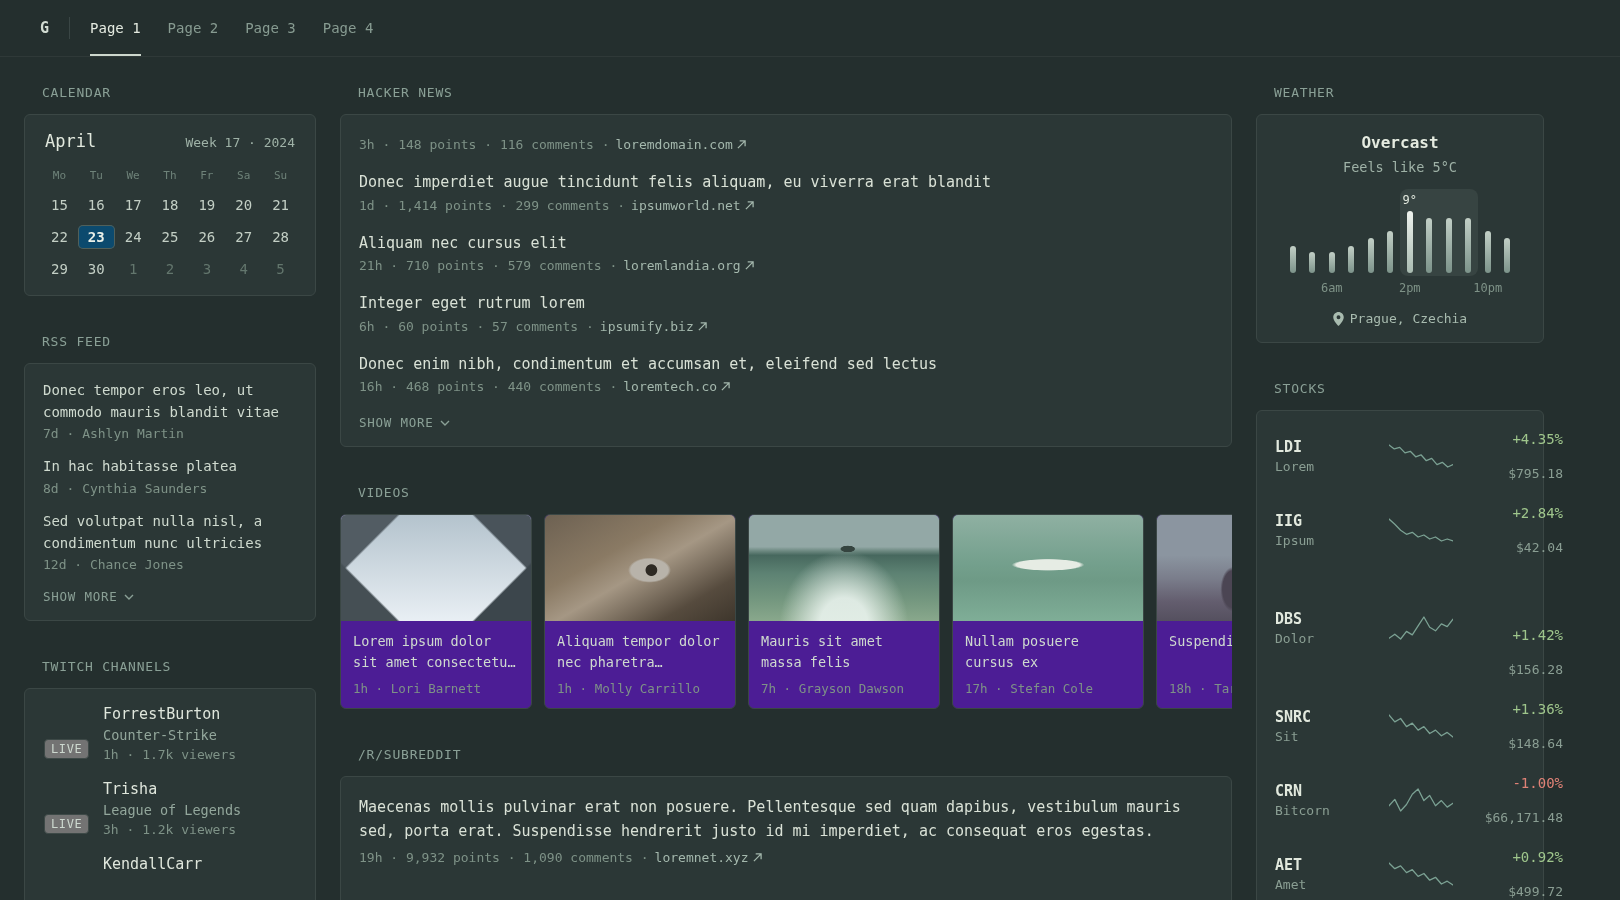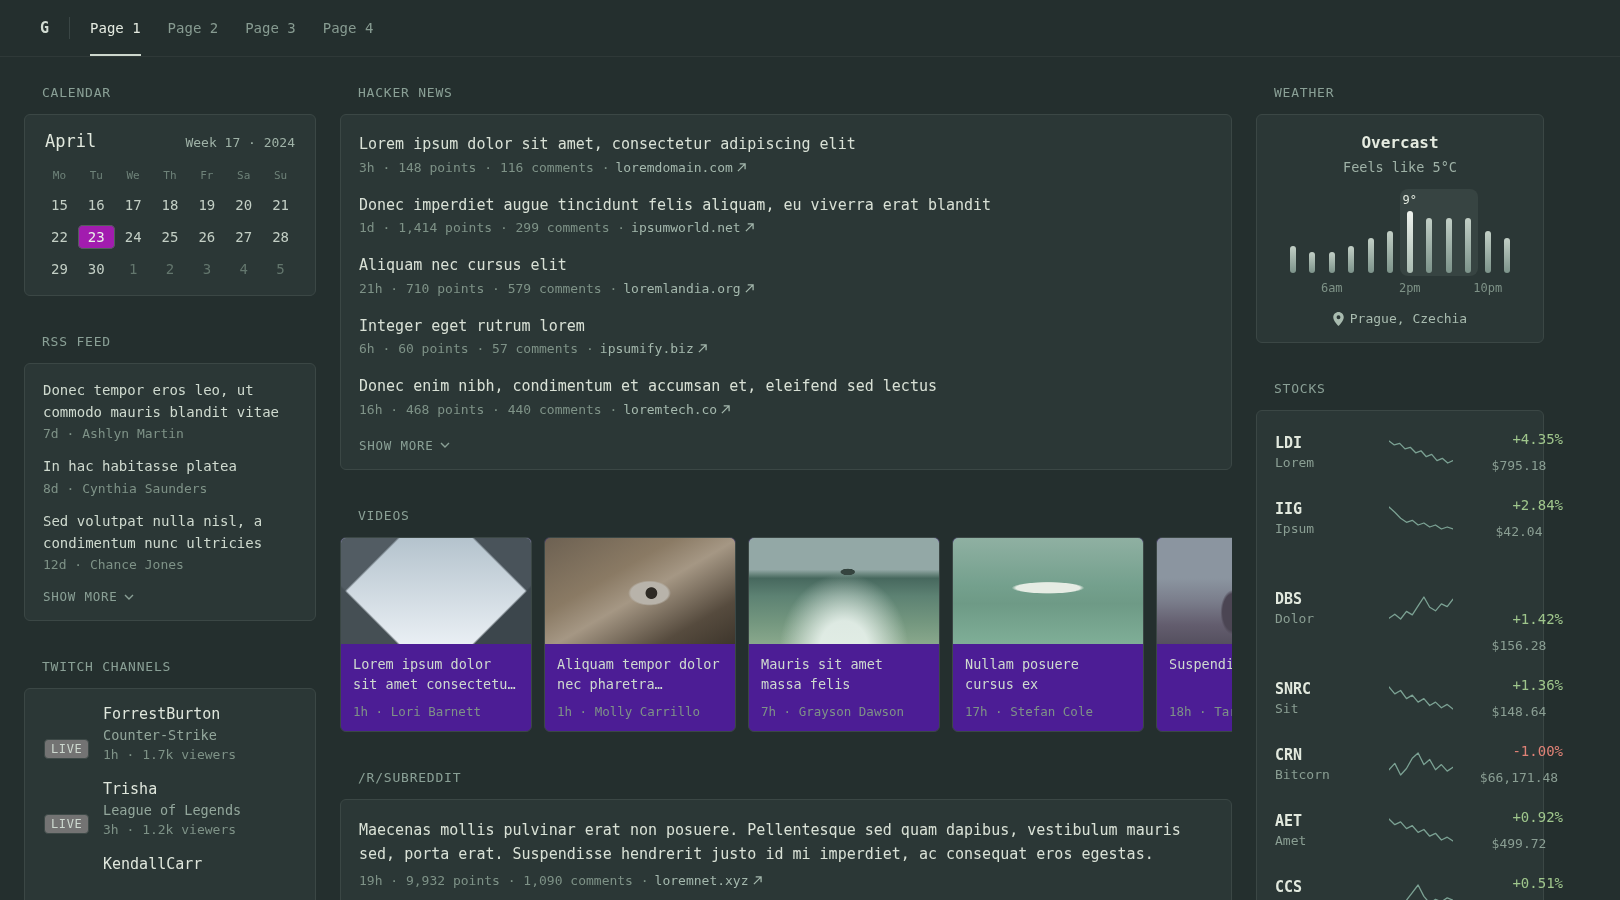--- a/index.html
+++ b/index.html
@@ -32,21 +32,21 @@
 
   
   .cal-card{padding:16px 16px 14px;}
   .cal-head{display:flex;justify-content:space-between;align-items:baseline;padding:0 4px;}
   .cal-month{font-size:17px;color:#e2e9de;}
   .cal-week{font-size:13px;color:#9fb2a7;}
   .cal-grid{display:grid;grid-template-columns:repeat(7,1fr);row-gap:8px;margin-top:16px;text-align:center;}
   .wd{font-size:11px;color:#6e8279;line-height:18px;}
   .day{font-size:14px;color:#c3cfc5;line-height:24px;height:24px;border-radius:5px;}
   .day.outside{color:#63766d;}
-  .day.selected{background:#a21caf;box-shadow:inset 0 0 0 1px #51605a;color:#eaf0e8;}
+  .day.selected{background:#0c4a6e;box-shadow:inset 0 0 0 1px #51605a;color:#eaf0e8;font-weight:bold;}
 
   
   .feed-card{padding:16px 18px 14px;}
   .feed-item{margin-bottom:15px;}
   .item-title{display:block;font-size:14px;line-height:1.55;color:#cfdacf;}
   .item-meta{margin-top:3px;font-size:13px;color:#7e9287;display:flex;align-items:center;gap:6px;flex-wrap:wrap;}
   .domain{color:#a4b8ad;display:inline-flex;align-items:center;gap:4px;}
   .show-more{display:flex;align-items:center;gap:7px;margin-top:4px;background:none;border:none;
              font-family:inherit;font-size:12.5px;letter-spacing:.06em;color:#8aa096;padding:2px 0;cursor:pointer;}
 
@@ -121,21 +121,21 @@
 
   
   .stocks-card{padding:8px 16px;min-height:520px;}
   .stock-row{display:flex;align-items:center;gap:22px;padding:12px 2px;}
   .s-info{width:92px;flex:none;}
   .s-sym{font-size:15px;font-weight:700;color:#e2e9de;}
   .s-name{margin-top:3px;font-size:13px;color:#8a9e93;white-space:nowrap;}
   .s-spark{flex:1;display:flex;justify-content:center;color:#7ba193;}
   .s-right{flex:none;min-width:88px;text-align:right;}
   .s-change{font-size:14px;}
-  .s-price{margin-top:11px;font-size:13px;color:#8a9e93;text-align:center;}
+  .s-price{margin-top:19px;font-size:13px;color:#8a9e93;}
 
   svg.icon{flex:none;}
 </style>
 </head>
 <body>
 
 <header class="nav">
   <a class="logo">G</a>
   <div class="nav-divider"></div>
   <nav class="tabs">
@@ -254,21 +254,20 @@
     </section>
   </div>
 
   <div class="col-mid">
 
     <section class="section">
       <h2 class="section-title">HACKER NEWS</h2>
       <div class="card hn-card">
 
         <article class="hn-item">
-          <a class="item-title">Lorem ipsum dolor sit amet, consectetur adipiscing elit</a>
           <div class="item-meta">
             <span>3h · 148 points · 116 comments ·</span>
             <a class="domain">
               <span>loremdomain.com</span>
               <svg class="icon" width="9" height="9" viewBox="0 0 10 10">
                   <path d="M1 9L9 1M3 1h6v6" stroke="currentColor" stroke-width="1.4" fill="none"></path>
                 </svg>
             </a>
           </div>
         </article>

